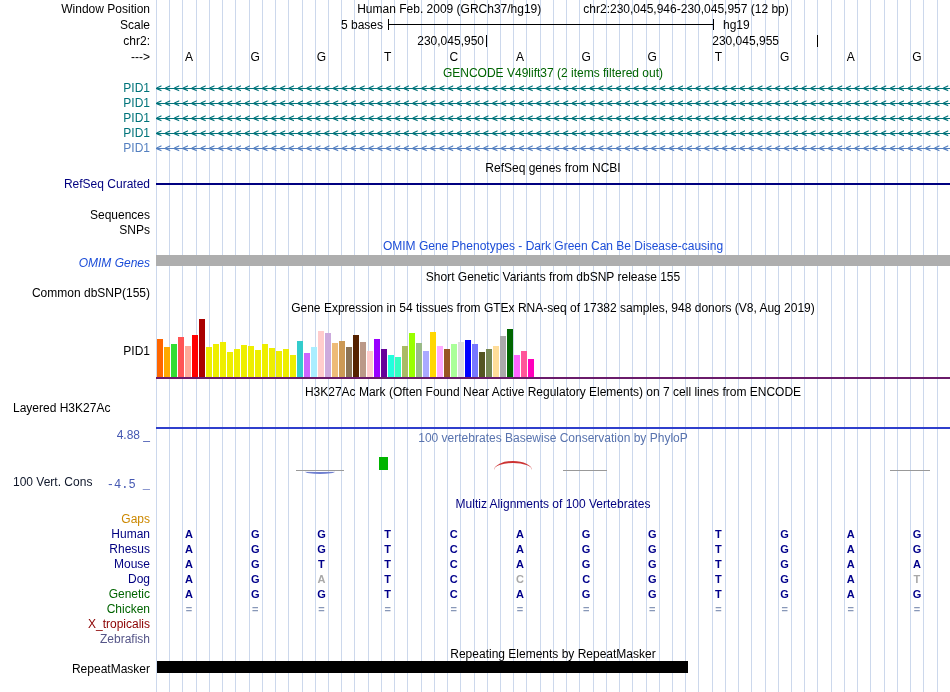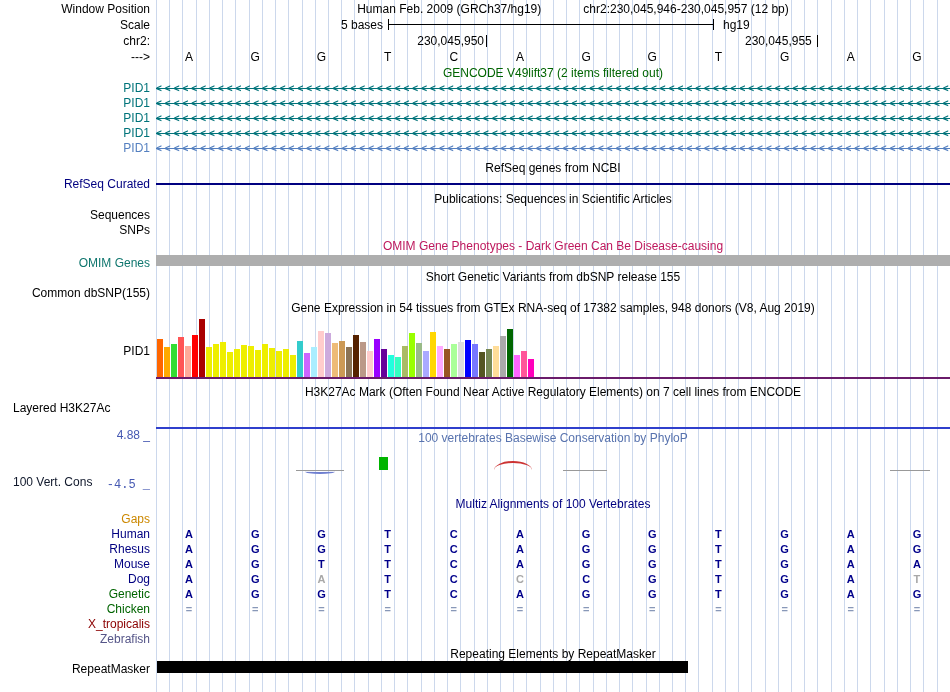--- a/index.html
+++ b/index.html
@@ -49,21 +49,21 @@
     <div class="label">Scale</div>
     <div class="abs" style="left:290px;width:93px;text-align:right;line-height:14px;">5 bases</div>
     <div class="abs scale-bar" style="left:388px;top:1px;width:326px;height:11px;"></div>
     <div class="abs" style="left:723px;line-height:14px;">hg19</div>
   </div>
 
   <div class="abs" style="top:34px;left:0;width:950px;height:14px;" id="ruler-ticks">
     <div class="label">chr2:</div>
   <div class="abs" style="left: 390px; top: 0px; width: 94px; text-align: right; line-height: 14px;">230,045,950</div>
       <div class="abs" style="left: 486px; top: 1px; width: 1px; height: 12px; background: rgb(0, 0, 0);"></div>
-      <div class="abs" style="left: 745px; top: 0px; width: 94px; line-height: 14px;">230,045,955</div>
+      <div class="abs" style="left: 685px; top: 0px; width: 94px; text-align: right; line-height: 14px;">230,045,955</div>
       <div class="abs" style="left: 817px; top: 1px; width: 1px; height: 12px; background: rgb(0, 0, 0);"></div>
     </div>
 
   <div class="abs" style="top:50px;left:0;width:950px;height:14px;">
     <div class="label">---&gt;</div>
     <div class="cols base-row" id="bases-cells">
         <div>A</div>
         <div>G</div>
         <div>G</div>
         <div>T</div>
@@ -104,26 +104,25 @@
       <div class="transcript" style="top: 141px;">
         <div class="tx-line" style="background: rgb(85, 128, 192);"></div>
         <div class="tx-chevrons" style="color: rgb(85, 128, 192);">&lt;&lt;&lt;&lt;&lt;&lt;&lt;&lt;&lt;&lt;&lt;&lt;&lt;&lt;&lt;&lt;&lt;&lt;&lt;&lt;&lt;&lt;&lt;&lt;&lt;&lt;&lt;&lt;&lt;&lt;&lt;&lt;&lt;&lt;&lt;&lt;&lt;&lt;&lt;&lt;&lt;&lt;&lt;&lt;&lt;&lt;&lt;&lt;&lt;&lt;&lt;&lt;&lt;&lt;&lt;&lt;&lt;&lt;&lt;&lt;&lt;&lt;&lt;&lt;&lt;&lt;&lt;&lt;&lt;&lt;&lt;&lt;&lt;&lt;&lt;&lt;&lt;&lt;&lt;&lt;&lt;&lt;&lt;&lt;&lt;&lt;&lt;&lt;&lt;&lt;&lt;&lt;&lt;&lt;&lt;&lt;&lt;&lt;&lt;&lt;&lt;&lt;&lt;&lt;&lt;&lt;&lt;&lt;&lt;&lt;&lt;&lt;&lt;&lt;&lt;&lt;&lt;&lt;&lt;&lt;&lt;&lt;&lt;&lt;&lt;&lt;&lt;&lt;&lt;&lt;</div>
       </div>
     </div>
 
   <div class="title" style="top:162px;">RefSeq genes from NCBI</div>
   <div class="label" style="top: 177px; color: rgb(0, 0, 128);">RefSeq Curated</div>
   <div class="hline" style="top: 183px; height: 2px; background: rgb(0, 0, 128);"></div>
 
-  <div class="title" style="top:193px;">Publications: Sequences in Scientific Articles</div>
   <div class="label" style="top:208px;">Sequences</div>
   <div class="label" style="top:223px;">SNPs</div>
 
-  <div class="title" style="top: 240px; color: #be185d;">OMIM Gene Phenotypes - Dark Green Can Be Disease-causing</div>
-  <div class="label" style="top: 256px; color: #0f766e;">OMIM Genes</div>
+  <div class="title" style="top: 240px; color: #1d4ed8;">OMIM Gene Phenotypes - Dark Green Can Be Disease-causing</div>
+  <div class="label" style="top: 256px; color: #1d4ed8; font-style: italic;">OMIM Genes</div>
   <div class="hline" style="top: 255px; height: 11px; background: rgb(174, 174, 174);"></div>
 
   <div class="title" style="top:271px;">Short Genetic Variants from dbSNP release 155</div>
   <div class="label" style="top:286px;">Common dbSNP(155)</div>
 
   <div class="title" style="top:302px;">Gene Expression in 54 tissues from GTEx RNA-seq of 17382 samples, 948 donors (V8, Aug 2019)</div>
   <div class="label" style="top:344px;">PID1</div>
   <div class="gtex-bars" id="gtex-bars">
       <div class="gtex-bar" style="height: 38px; background: rgb(255, 102, 0);"></div>
       <div class="gtex-bar" style="height: 30px; background: rgb(255, 170, 0);"></div>

